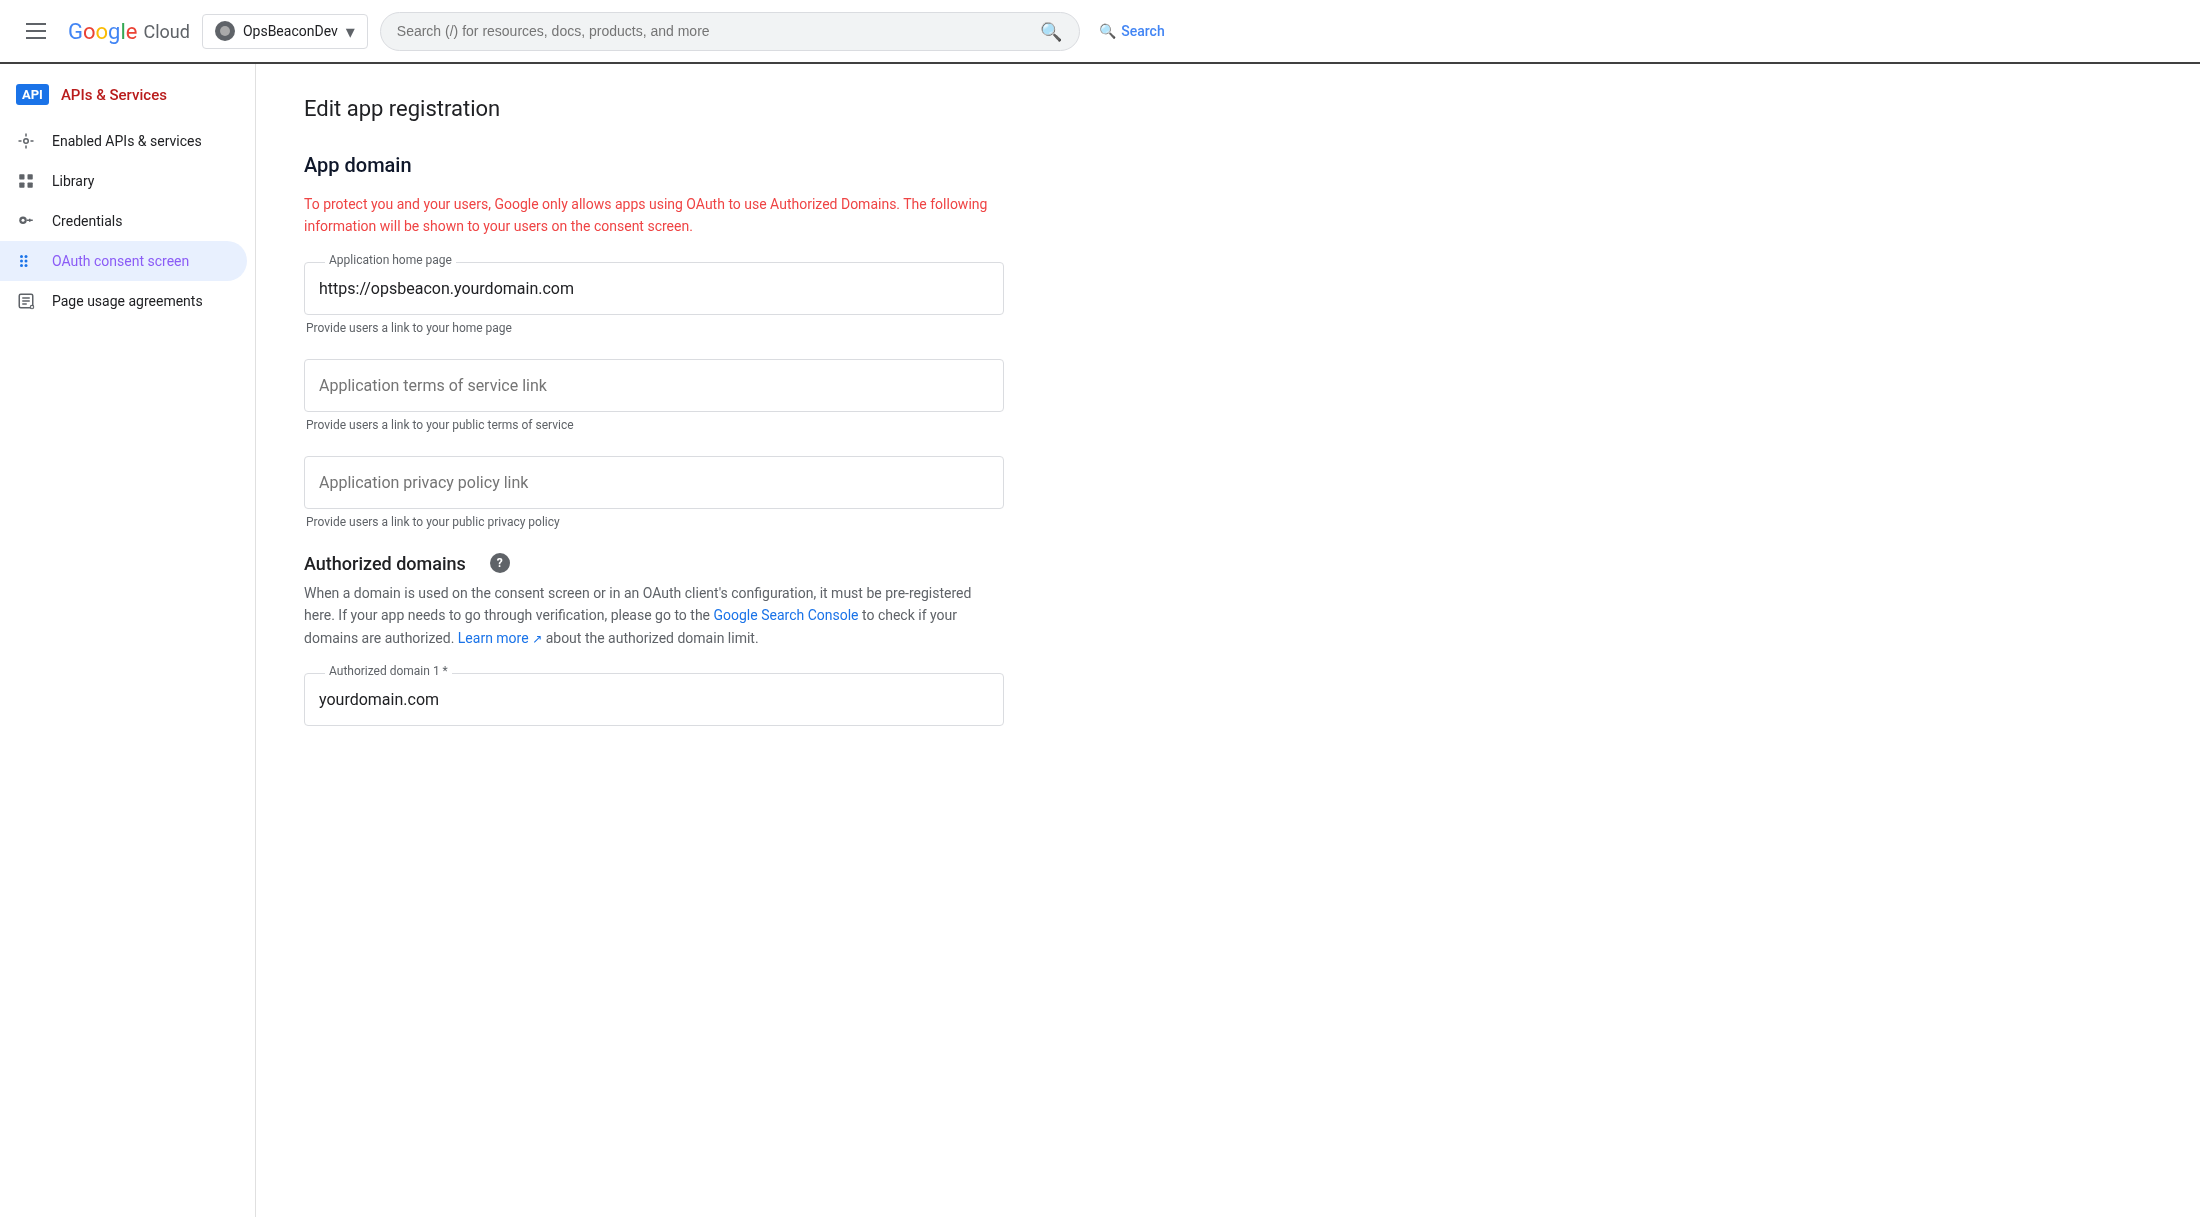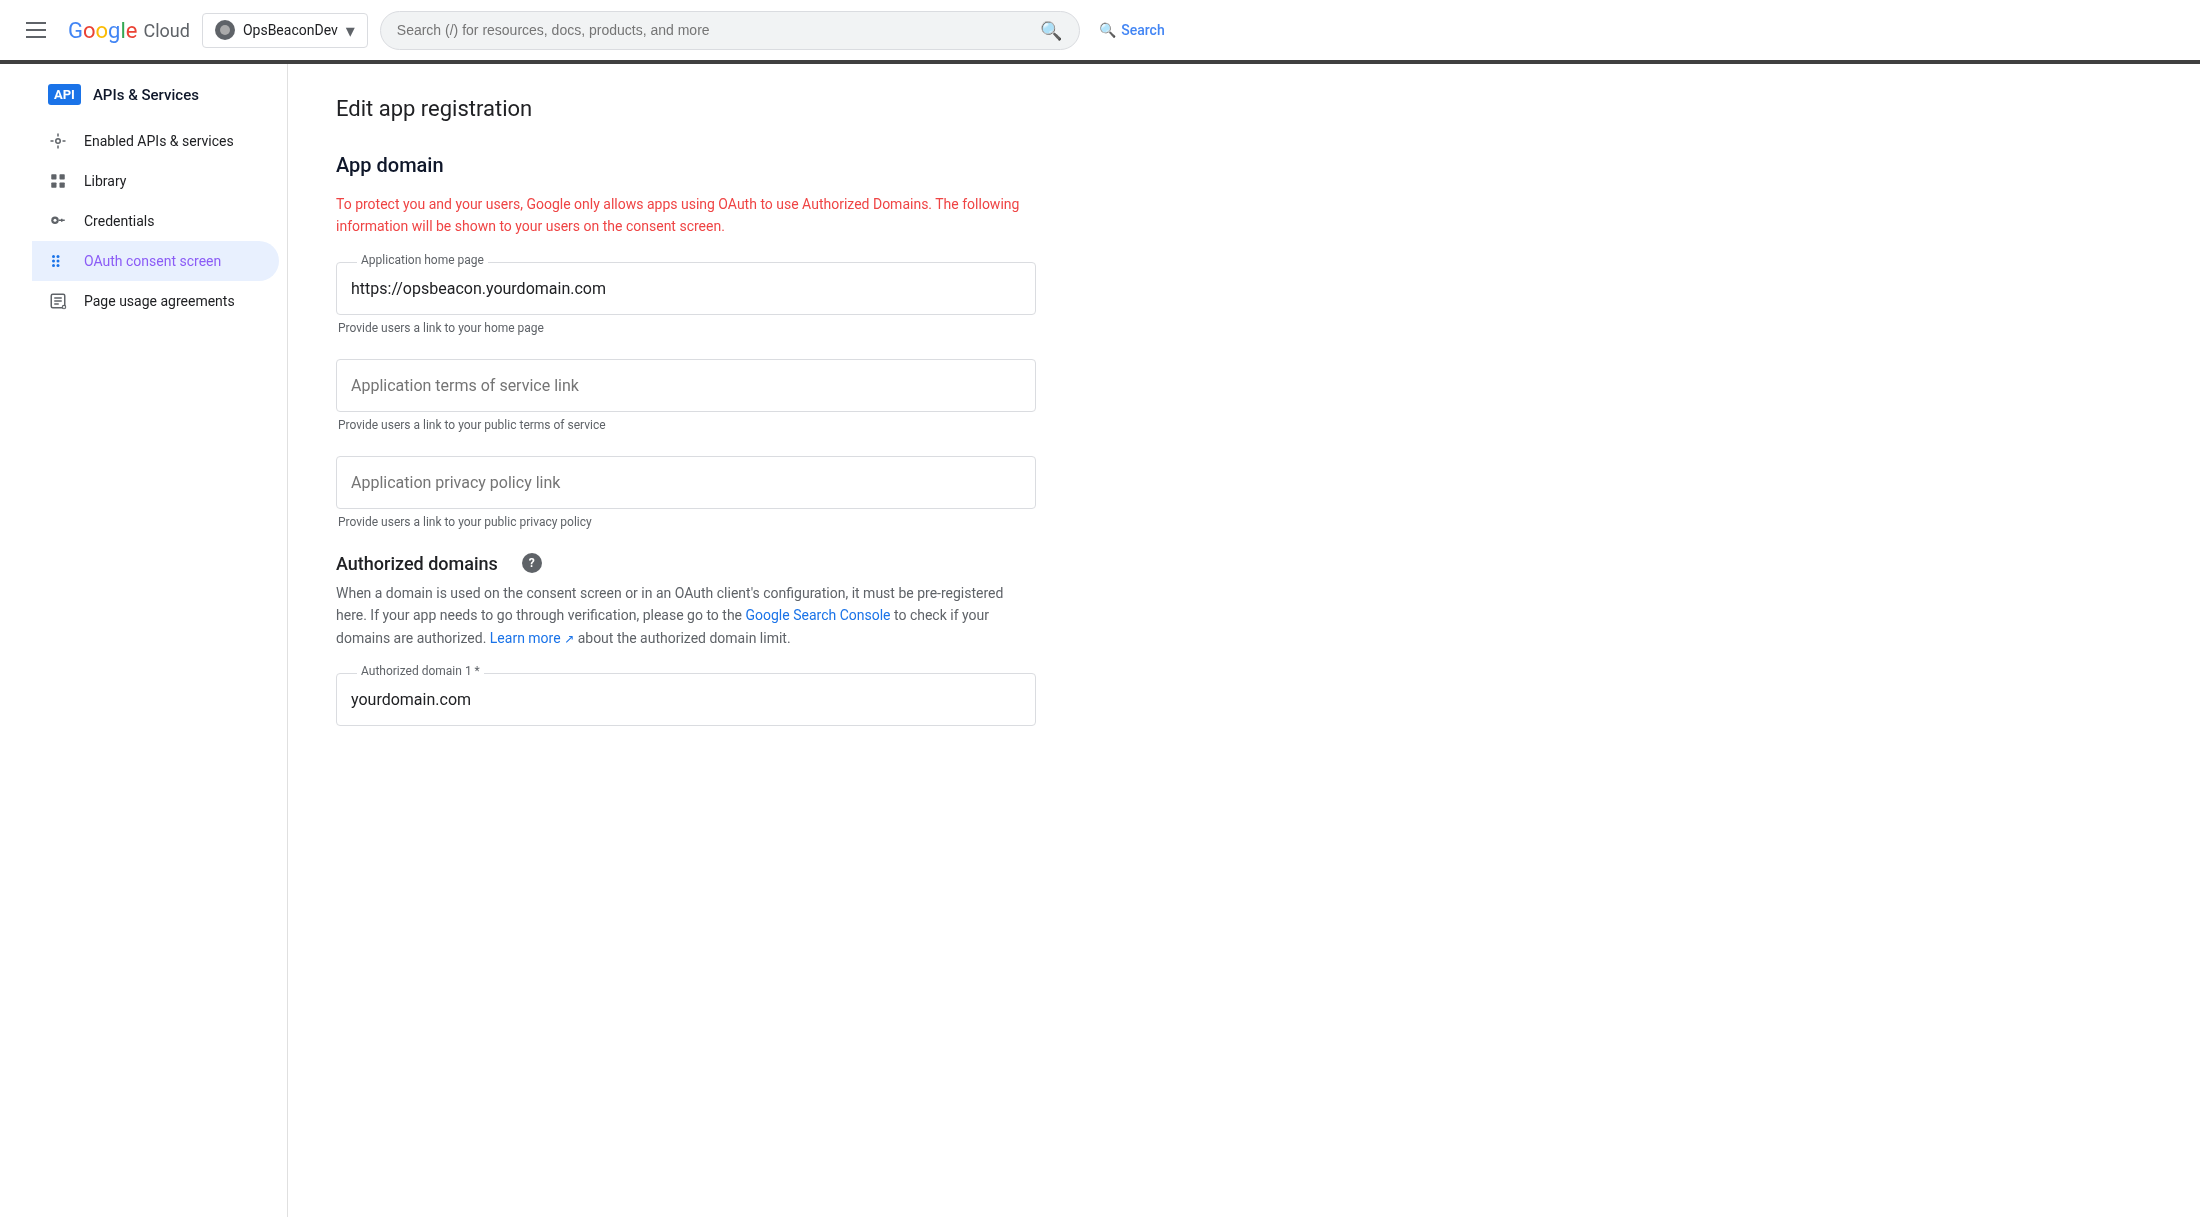--- a/index.html
+++ b/index.html
@@ -4,21 +4,21 @@
   <style>
     * { box-sizing: border-box; margin: 0; padding: 0; }
     body { font-family: 'Google Sans', Roboto, Arial, sans-serif; background: #fff; color: #202124; font-size: 14px; }
 
     
     .topbar {
       display: flex;
       align-items: center;
       height: 64px;
       padding: 0 16px;
-      border-bottom: 4px solid #404040;
+      border-bottom: 2px solid #404040;
       background: #fff;
       gap: 12px;
     }
     .hamburger {
       width: 40px; height: 40px;
       display: flex; flex-direction: column; justify-content: center; align-items: center; gap: 5px;
       cursor: pointer; border-radius: 50%; flex-shrink: 0;
     }
     .hamburger span { display: block; width: 20px; height: 2px; background: #5f6368; }
     .logo {
@@ -55,41 +55,41 @@
       font-size: 14px; color: #202124; flex: 1;
     }
     .search-icon-top { color: #4285f4; font-size: 18px; cursor: pointer; }
     .search-btn {
       display: flex; align-items: center; gap: 4px;
       color: #4285f4; font-size: 14px; font-weight: 500; cursor: pointer;
       padding: 4px 8px; flex-shrink: 0;
     }
 
     
-    .layout { display: flex; height: calc(100vh - 64px); margin-left: 32px; }
+    .layout { display: flex; height: calc(100vh - 64px); }
 
     
     .sidebar {
       width: 256px; flex-shrink: 0;
       background: #fff;
       border-right: 1px solid #e0e0e0;
       padding-top: 8px;
       overflow-y: auto;
     }
     .sidebar-header {
       display: flex; align-items: center; gap: 12px;
       padding: 12px 16px 16px 16px;
     }
     .api-badge {
       background: #1a73e8; color: #fff;
       font-size: 13px; font-weight: 700;
       padding: 3px 6px; border-radius: 3px;
       flex-shrink: 0;
     }
-    .sidebar-title { font-size: 15px; font-weight: 500; color: #0f172a; }
+    .sidebar-title { font-size: 15px; font-weight: 500; color: #b91c1c; }
     .sidebar-item {
       display: flex; align-items: center; gap: 16px;
       padding: 10px 16px;
       cursor: pointer;
       border-radius: 0 24px 24px 0;
       margin-right: 8px;
       color: #202124;
       font-size: 14px;
     }
     .sidebar-item.active { background: #e8f0fe; color: #8b5cf6; }

